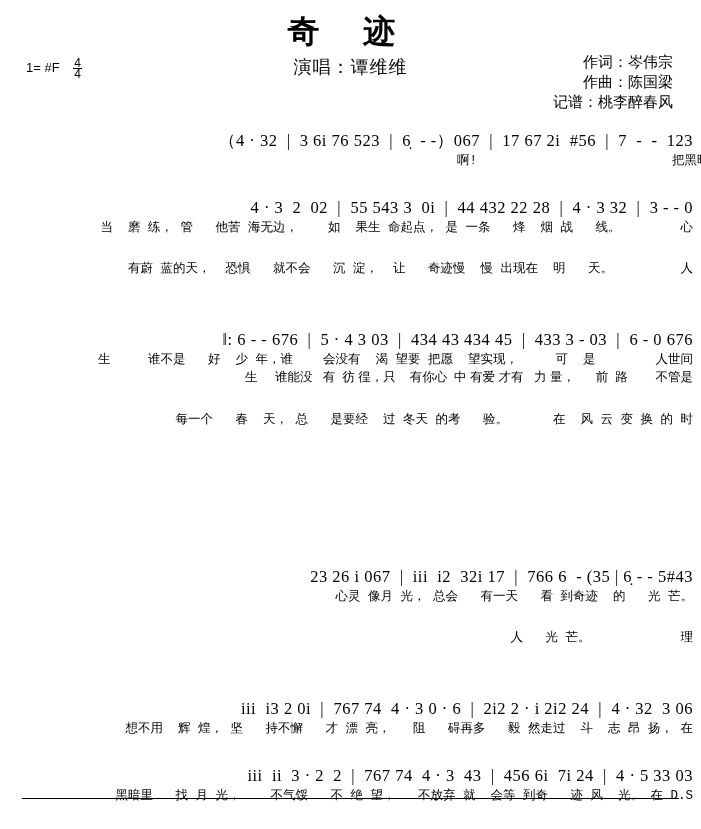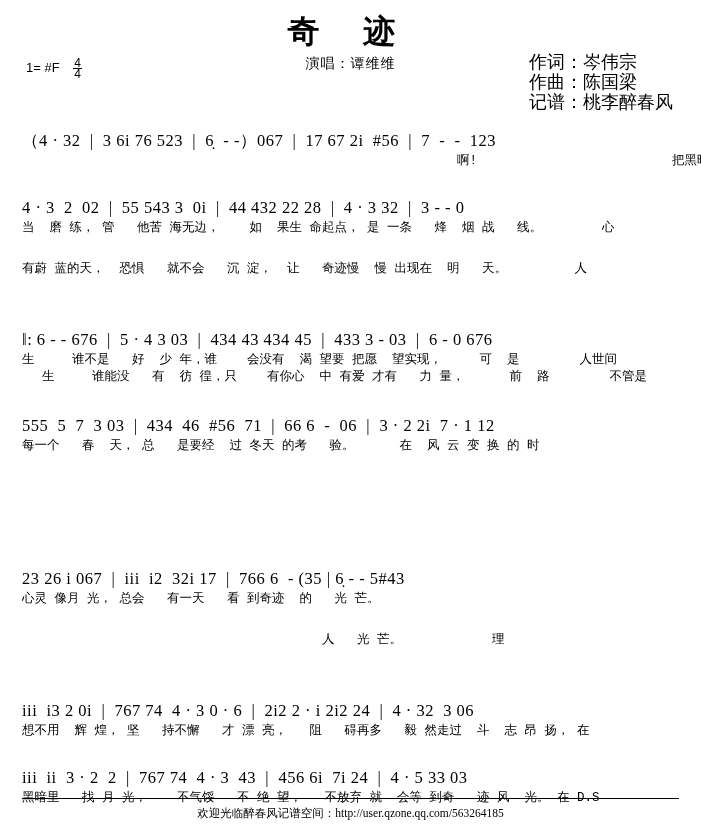--- a/index.html
+++ b/index.html
@@ -25,31 +25,31 @@
     text-align: center;
     font-family: "Liberation Serif", serif;
     font-size: 32px;
     font-weight: bold;
     letter-spacing: 18px;
     padding-top: 14px;
     line-height: 1.1;
   }
   .singer {
     text-align: center;
-    font-size: 14px;
+    font-size: 18px;
     margin-top: 6px;
     letter-spacing: 1px;
   }
   .credits {
     position: absolute;
     right: 28px;
     top: 52px;
-    font-size: 18px;
+    font-size: 15px;
     line-height: 20px;
-    text-align: left;
+    text-align: right;
   }
   .keyline {
     position: absolute;
     left: 26px;
     top: 58px;
     font-size: 13px;
     font-family: Liberation Sans, sans-serif;
   }
   .keyline .ts {
     display: inline-block;
@@ -69,43 +69,44 @@
   
   .music {
     position: absolute;
     top: 128px;
     left: 0;
     width: 701px;
   }
   .sysrow {
     position: relative;
     margin: 0 0 0 0;
-    padding: 0 22px 0 22px;
+    padding: 0 8px 0 22px;
     height: 67px;
+    text-align: right;
   }
   .notes {
     font-size: 16.5px;
     font-family: "Liberation Serif", serif;
     letter-spacing: 0.5px;
     white-space: pre;
     height: 26px;
     line-height: 26px;
     overflow: visible;
   }
   .lyrics {
     font-size: 12.5px;
     font-family: Liberation Mono, monospace;
     white-space: pre;
     height: 18px;
     line-height: 18px;
     margin-top: -2px;
   }
   .lyrics2 {
     font-size: 12.5px;
-    font-family: Liberation Mono, monospace;
+    font-family: Liberation Sans, sans-serif;
     white-space: pre;
     height: 17px;
     line-height: 17px;
     margin-left: 20px;
   }
   .tight { height: 86px; }
   
   .footer {
     position: absolute;
     left: 0;
@@ -161,21 +162,20 @@
       <div class="lyrics">有蔚 蓝的天，  恐惧   就不会   沉 淀，  让   奇迹慢  慢 出现在  明   天。         人</div>
     </div>
 
     <div class="sysrow tight">
       <div class="notes">‖: 6 - - 676  |  5 · 4 3 03  |  434 43 434 45  |  433 3 - 03  |  6 - 0 676</div>
       <div class="lyrics">生     谁不是   好  少 年，谁    会没有  渴 望要 把愿  望实现，     可  是        人世间</div>
       <div class="lyrics2">生     谁能没   有  彷 徨，只    有你心  中 有爱 才有   力 量，      前  路        不管是</div>
     </div>
 
     <div class="sysrow tight">
-      <div class="notes">555  5  7  3 03  |  434  46  #56  71  |  66 6  -  06  |  3 · 2 2i  7 · 1 12</div>
       <div class="lyrics">每一个   春  天， 总   是要经  过 冬天 的考   验。      在  风 云 变 换 的 时</div>
     </div>
 
     <div class="sysrow">
     </div>
 
     <div class="sysrow">
       <div class="notes">23 26 i 067  |  iii  i2  32i 17  |  766 6  - (35 | 6̣ - - 5#43</div>
       <div class="lyrics">心灵 像月 光， 总会   有一天   看 到奇迹  的   光 芒。</div>
     </div>
@@ -190,15 +190,14 @@
     </div>
 
     <div class="sysrow">
       <div class="notes">iii  ii  3 · 2  2  |  767 74  4 · 3  43  |  456 6i  7i 24  |  4 · 5 33 03</div>
       <div class="lyrics">黑暗里   找 月 光，    不气馁   不 绝 望，   不放弃 就  会等 到奇   迹 风  光。 在 D.S</div>
     </div>
 
   </div>
 
   <div class="footline"></div>
-  <div class="footer">欢迎光临醉春风记谱空间：http://user.qzone.qq.com/563264185</div>
 
 </div>
 
 </body></html>

